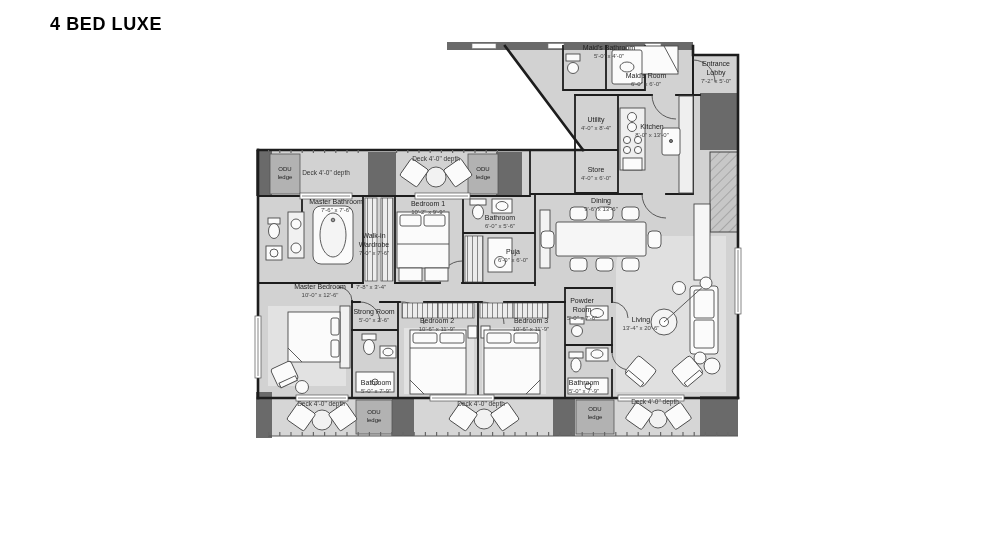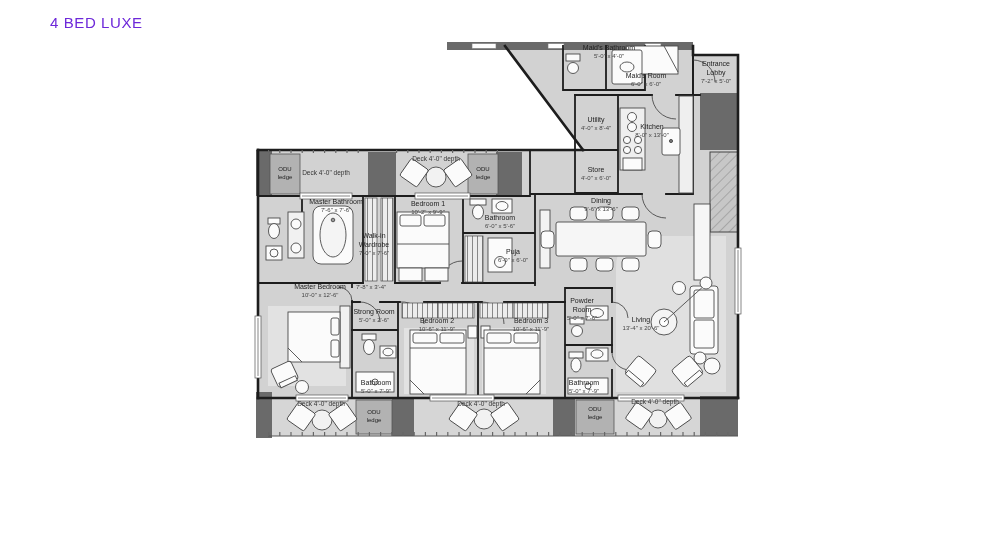--- a/index.html
+++ b/index.html
@@ -1,19 +1,19 @@
 <!DOCTYPE html>
 <html><head>
 <meta charset="utf-8">
 <style>
   html,body{margin:0;padding:0;background:#fff;}
   .canvas{position:relative;width:990px;height:550px;background:#ffffff;overflow:hidden;
           font-family:"Liberation Sans", sans-serif;}
-  .title{position:absolute;left:50px;top:14px;font-size:15px;font-weight:normal;
-         letter-spacing:0.6px;color:#6d28d9;}
+  .title{position:absolute;left:50px;top:14px;font-size:18px;font-weight:bold;
+         letter-spacing:0.6px;color:#000000;}
   .plan{position:absolute;inset:0;}
   .plan svg{position:absolute;left:0;top:0;}
   .labels{position:absolute;inset:0;}
   .lbl{position:absolute;transform:translate(-50%,-50%);text-align:center;
        color:#222;line-height:1.25;white-space:normal;}
   .lbl .nm{font-size:7px;}
   .lbl .dm{font-size:6px;color:#454545;}
   .lbl.deck .nm{font-size:6.5px;color:#333;white-space:nowrap;}
   .lbl.odu{width:26px;}
   .lbl.odu .nm{font-size:6px;color:#222;}

